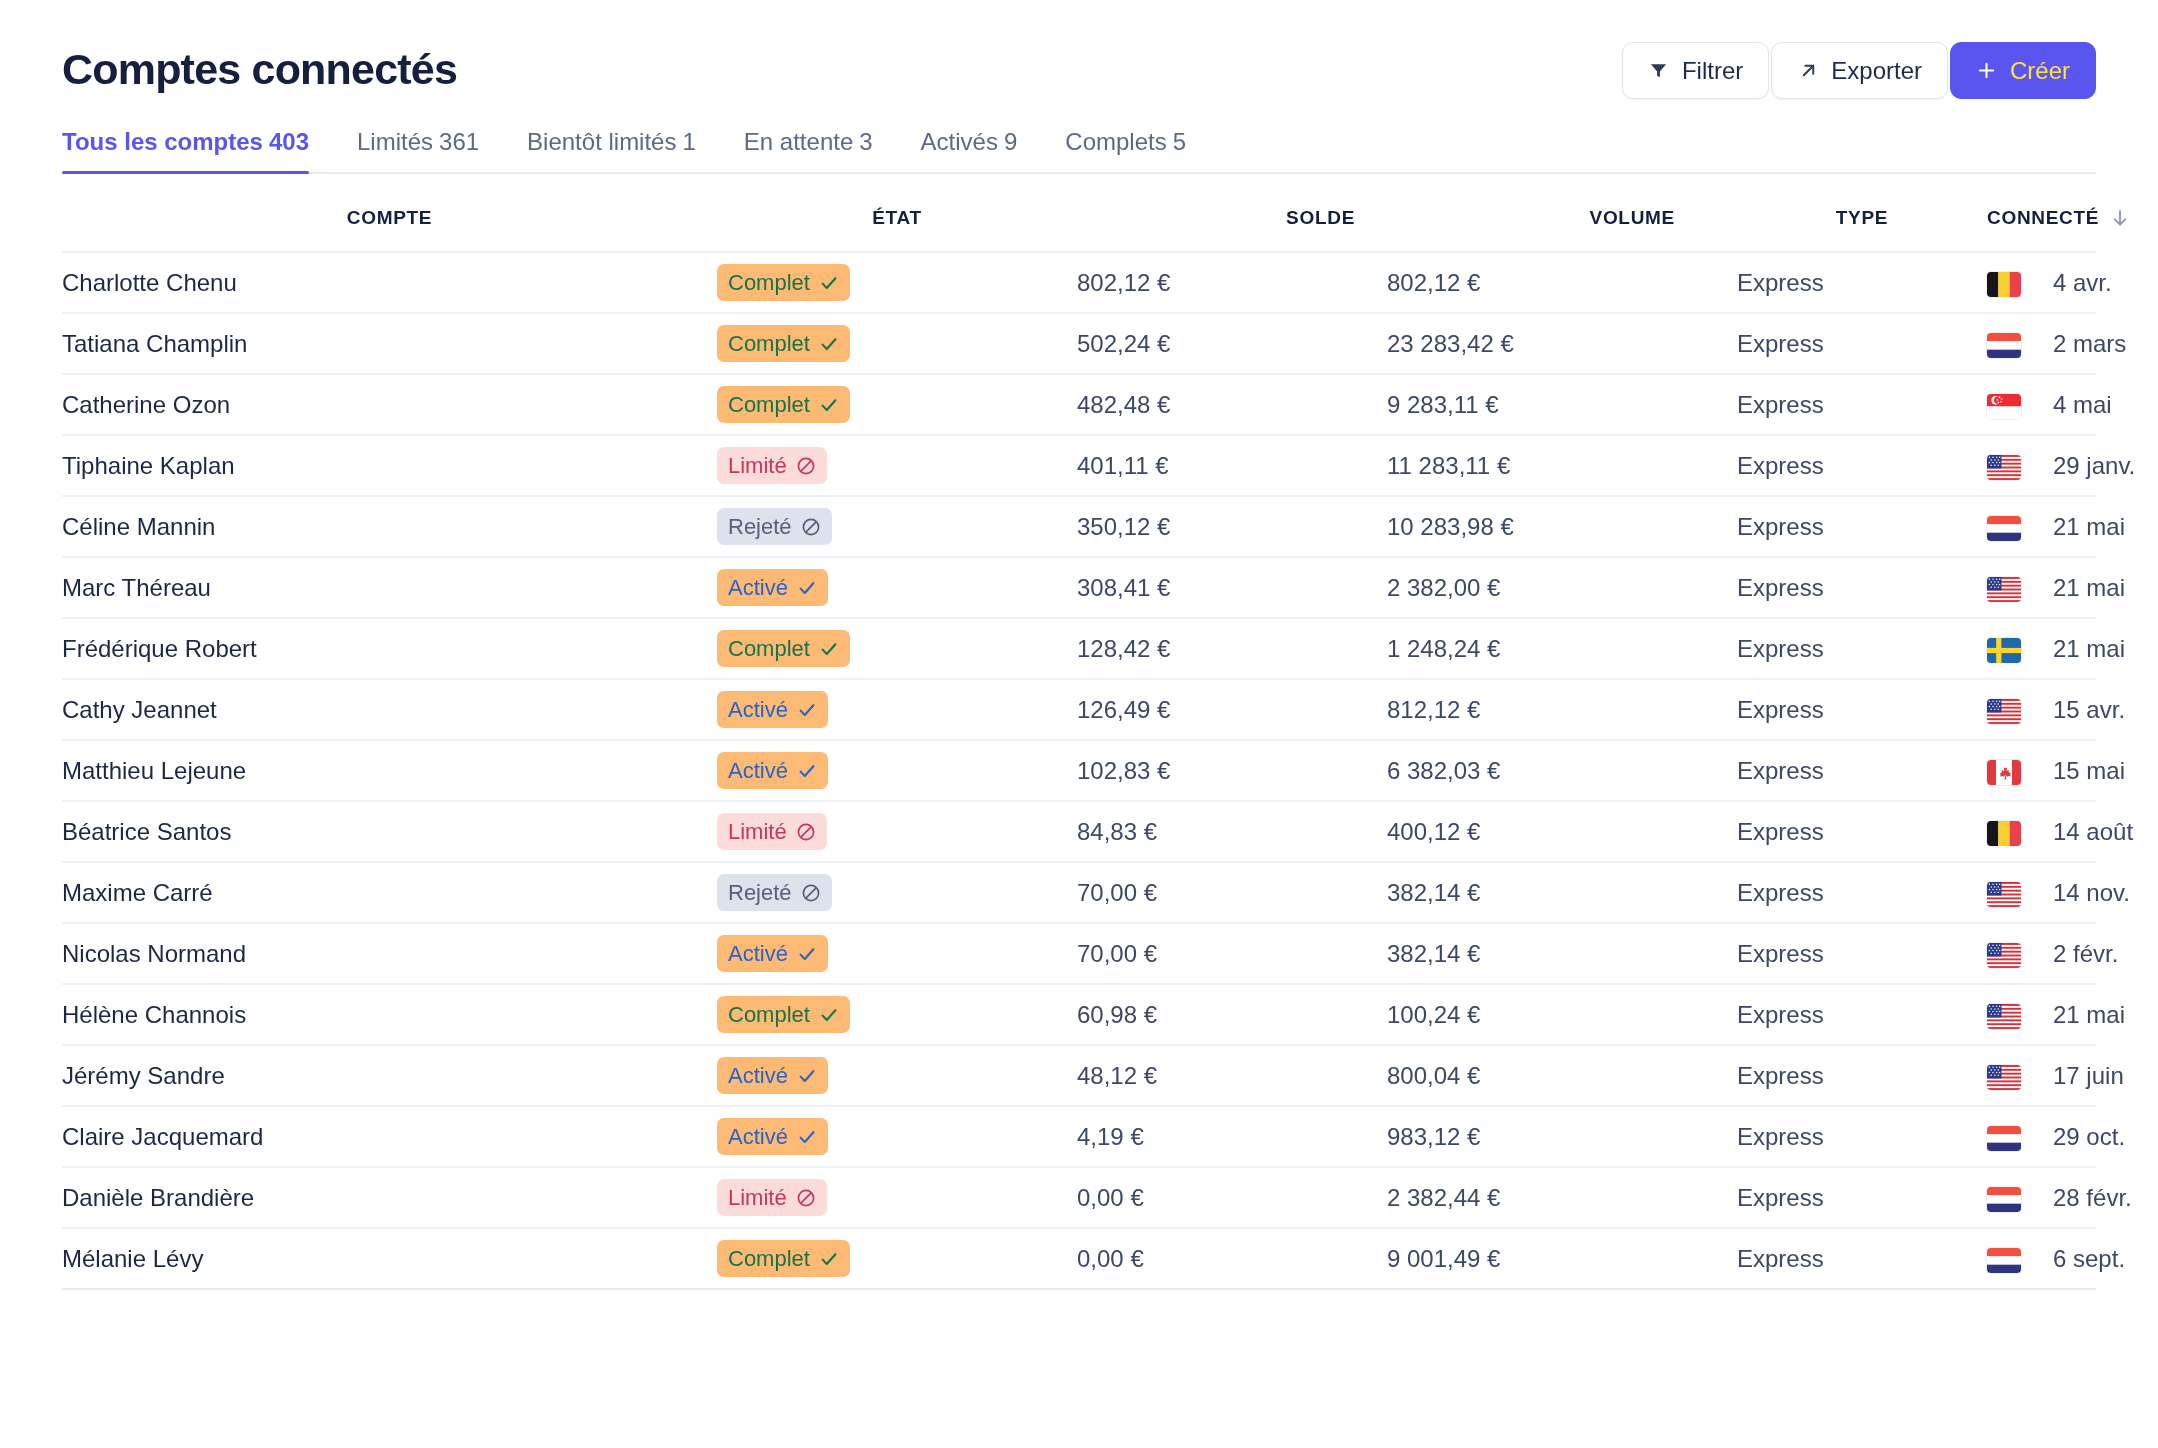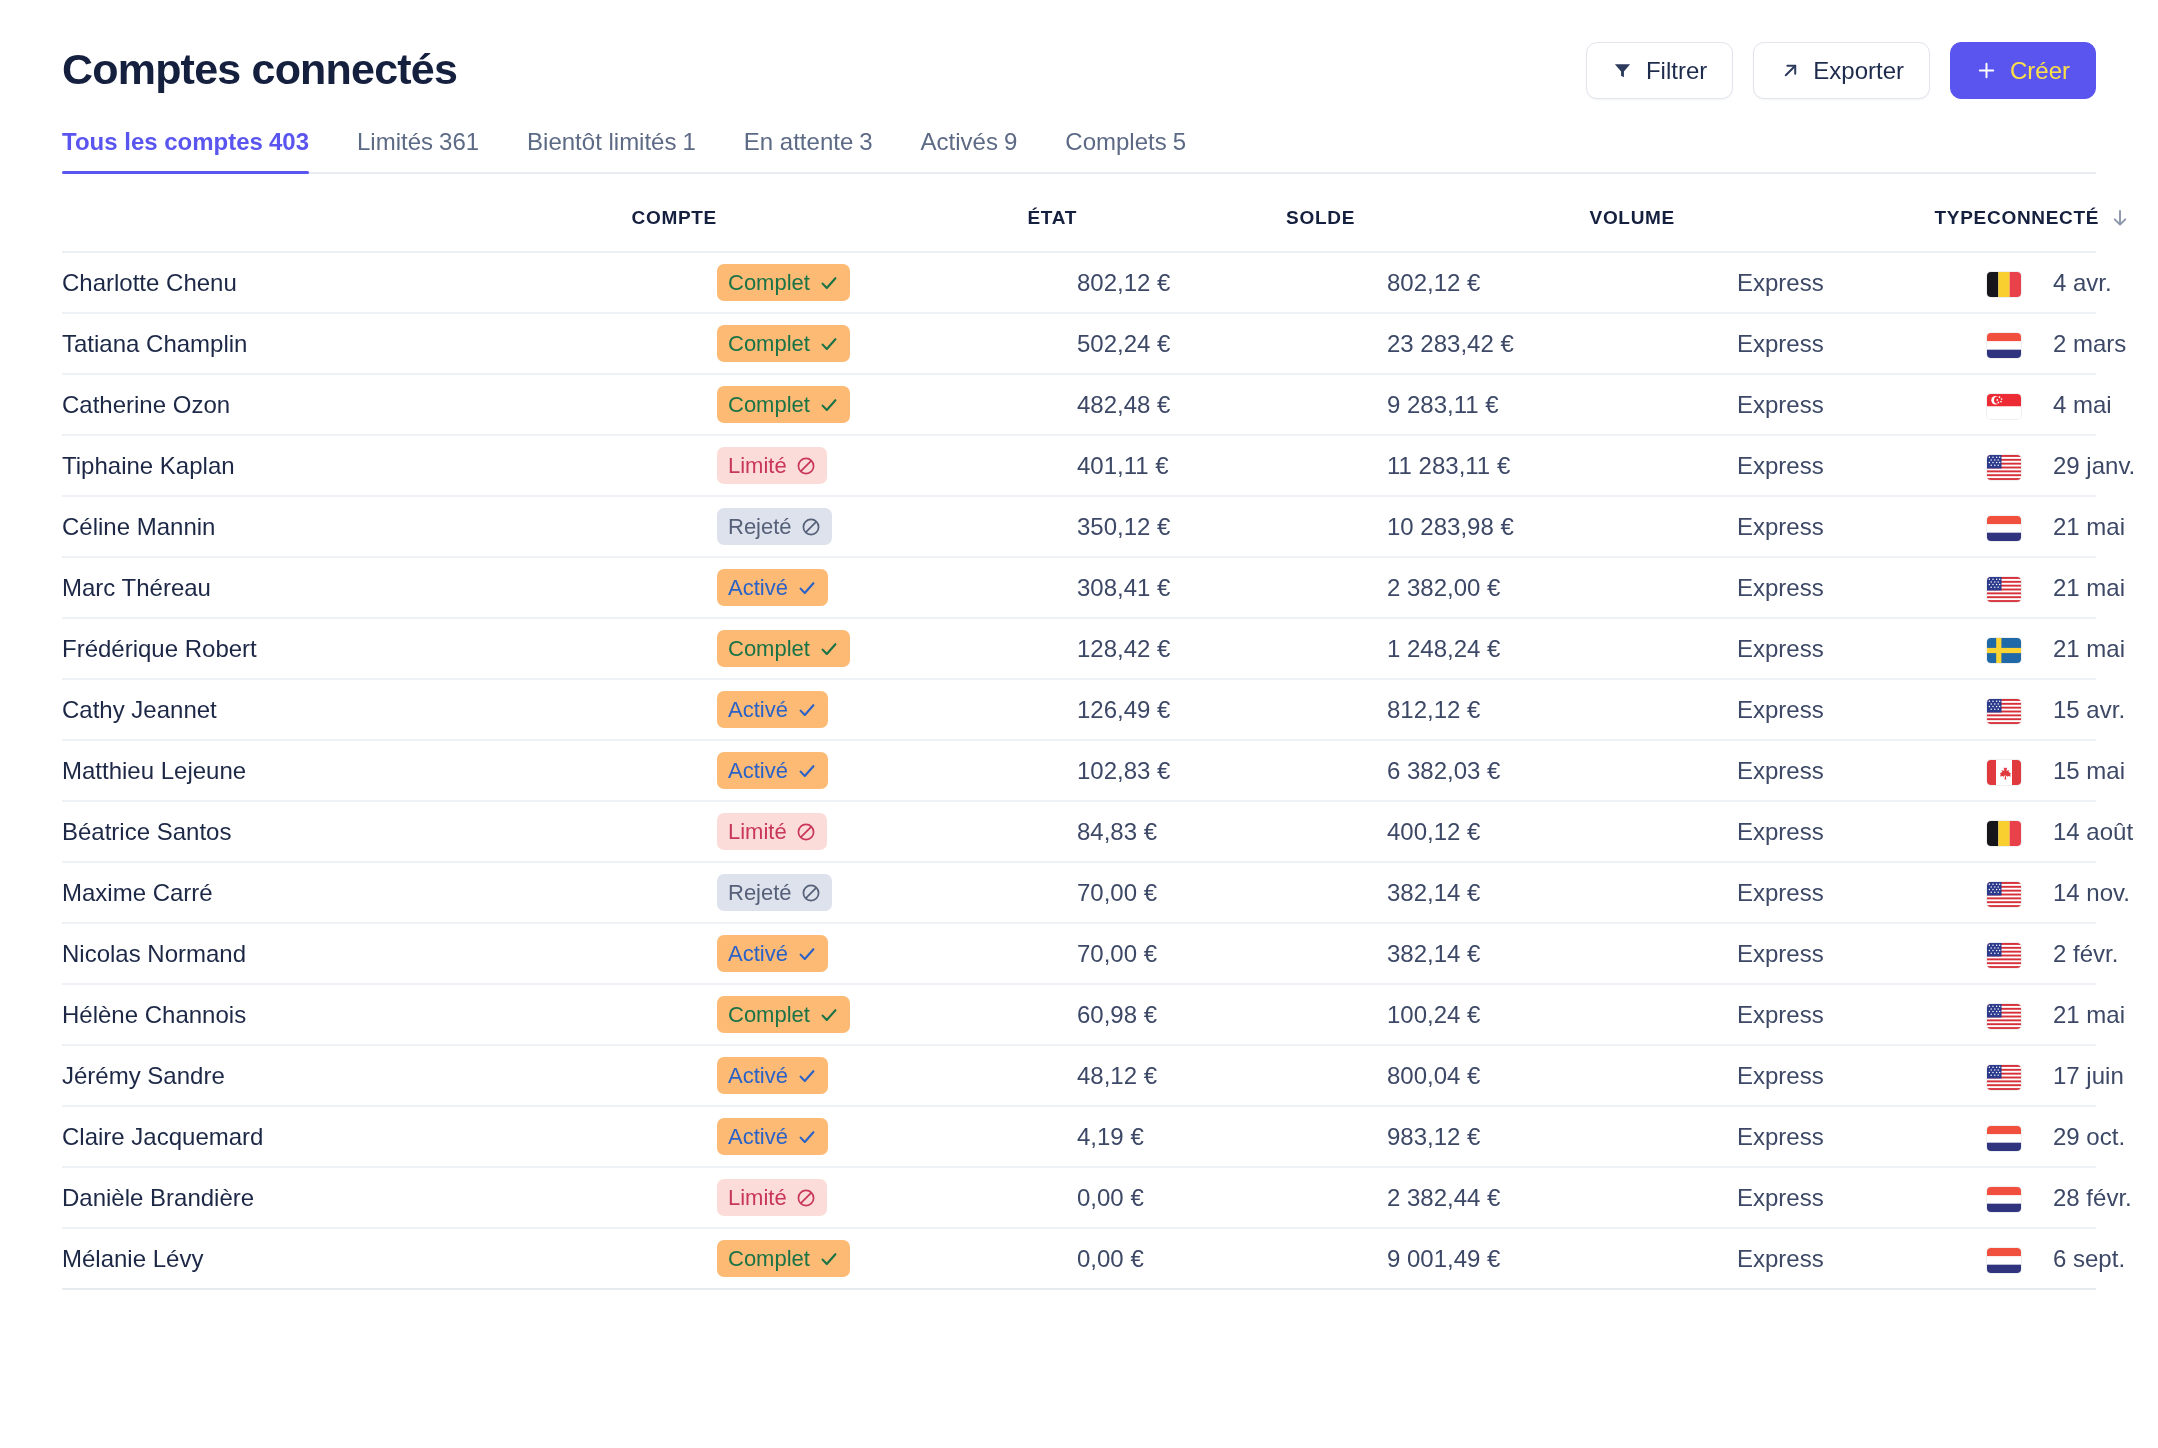--- a/index.html
+++ b/index.html
@@ -31,21 +31,21 @@
     font-weight: 700;
     letter-spacing: -0.8px;
     color: #15203f;
     line-height: 1.1;
     padding-top: 6px;
   }
 
   .actions {
     display: flex;
     align-items: center;
-    gap: 20px;
+    gap: 2px;
     padding-top: 2px;
   }
 
   .btn {
     display: inline-flex;
     align-items: center;
     gap: 12px;
     height: 57px;
     padding: 0 25px;
     border-radius: 11px;
@@ -119,21 +119,21 @@
     width: 100%;
     border-collapse: collapse;
     table-layout: fixed;
   }
 
   table.accounts thead th {
     font-size: 19px;
     font-weight: 700;
     letter-spacing: 0.7px;
     color: #15203f;
-    text-align: right;
+    text-align: center;
     padding: 33px 0 22px 0;
     border-bottom: 2px solid #eceff5;
     vertical-align: bottom;
   }
 
   table.accounts tbody td {
     font-size: 24px;
     color: #2c3css;
     padding: 0;
     height: 61px;

